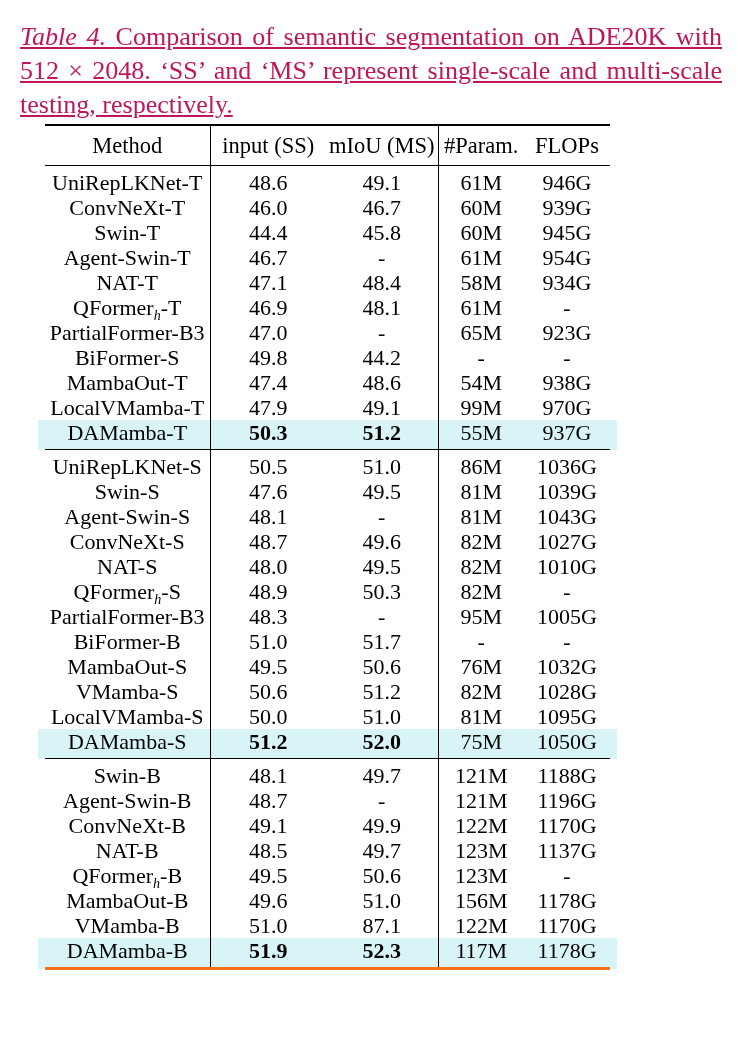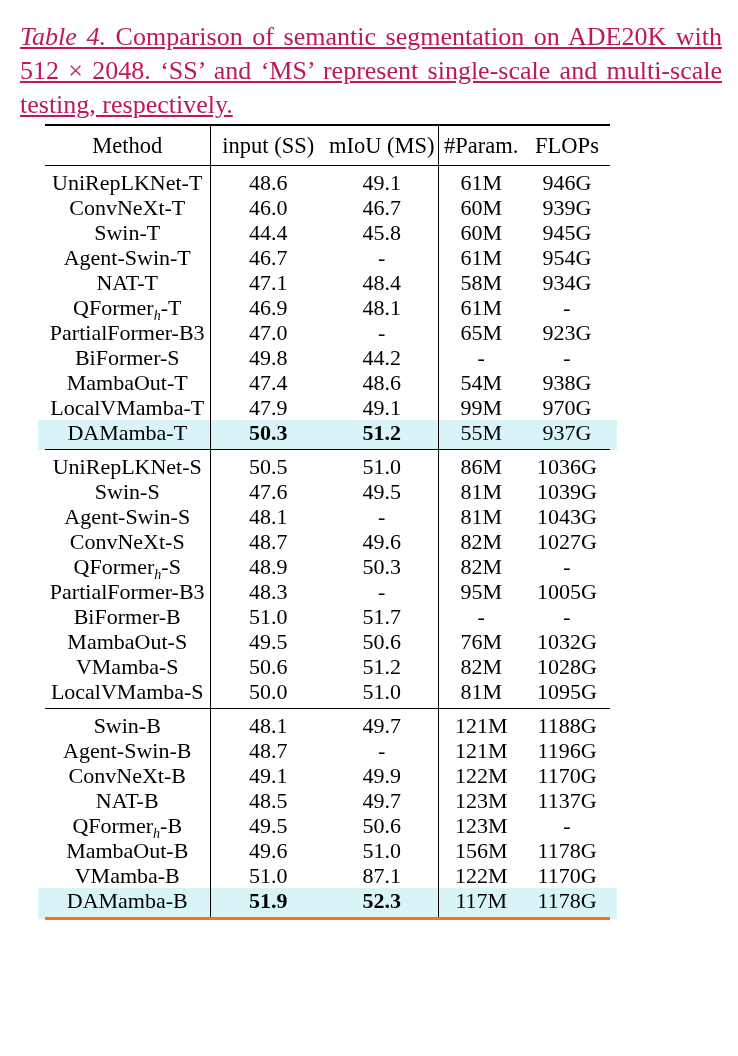--- a/index.html
+++ b/index.html
@@ -200,20 +200,27 @@
           <td>1043G</td>
         </tr>
         <tr>
           <td class="vr">ConvNeXt-S</td>
           <td>48.7</td>
           <td class="vr">49.6</td>
           <td>82M</td>
           <td>1027G</td>
         </tr>
         <tr>
+          <td class="vr">NAT-S</td>
+          <td>48.0</td>
+          <td class="vr">49.5</td>
+          <td>82M</td>
+          <td>1010G</td>
+        </tr>
+        <tr>
           <td class="vr">QFormer<sub>h</sub>-S</td>
           <td>48.9</td>
           <td class="vr">50.3</td>
           <td>82M</td>
           <td>-</td>
         </tr>
         <tr>
           <td class="vr">PartialFormer-B3</td>
           <td>48.3</td>
           <td class="vr">-</td>
@@ -240,20 +247,27 @@
           <td class="vr">51.2</td>
           <td>82M</td>
           <td>1028G</td>
         </tr>
         <tr>
           <td class="vr">LocalVMamba-S</td>
           <td>50.0</td>
           <td class="vr">51.0</td>
           <td>81M</td>
           <td>1095G</td>
+        </tr>
+        <tr class="hl">
+          <td class="vr">DAMamba-S</td>
+          <td class="bold">51.2</td>
+          <td class="vr bold">52.0</td>
+          <td>75M</td>
+          <td>1050G</td>
         </tr>
       </tbody>
       <tbody class="group">
         <tr>
           <td class="vr">Swin-B</td>
           <td>48.1</td>
           <td class="vr">49.7</td>
           <td>121M</td>
           <td>1188G</td>
         </tr>

